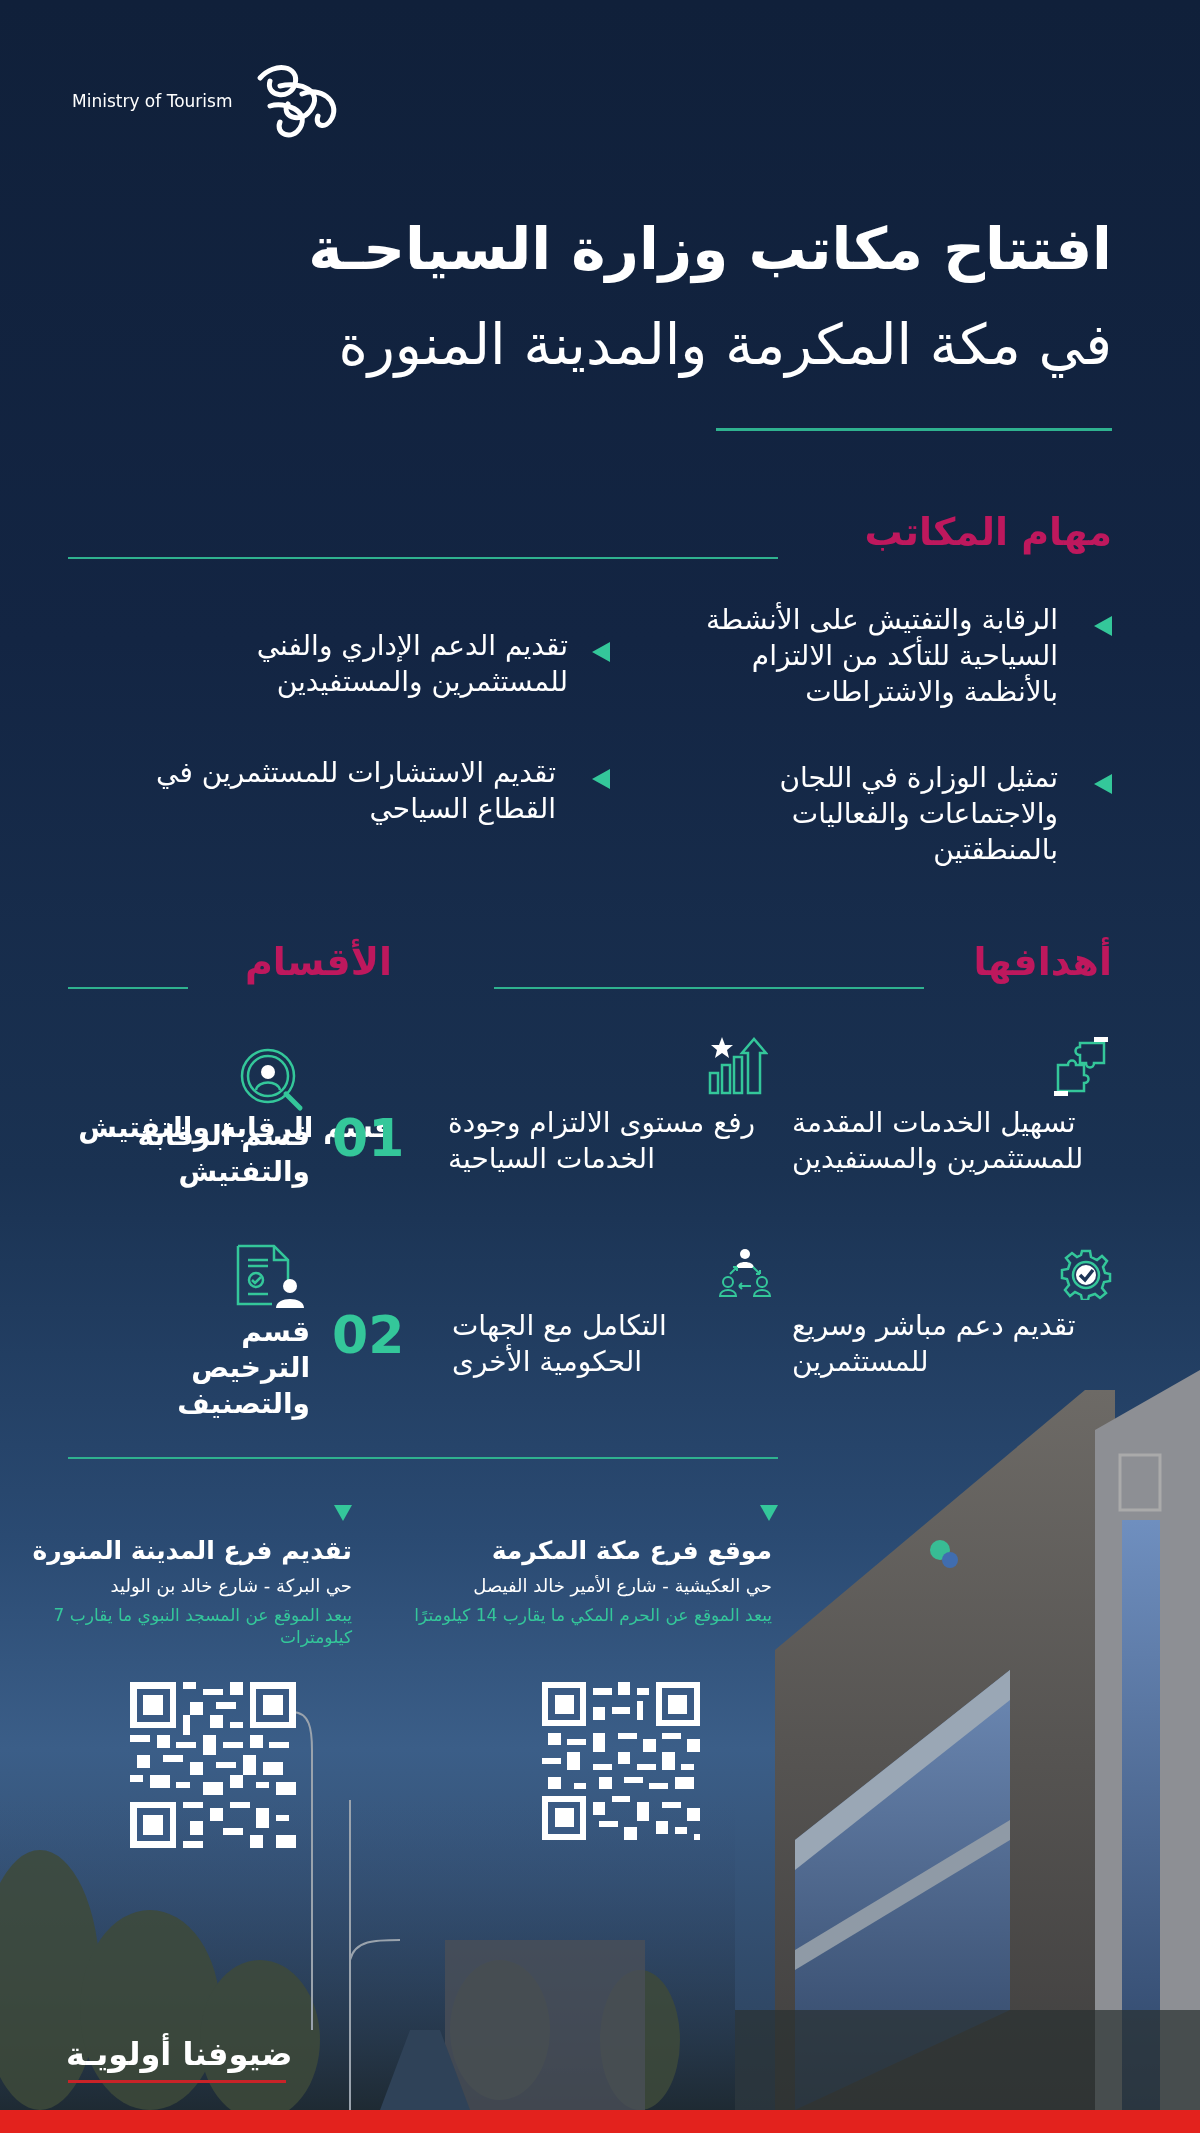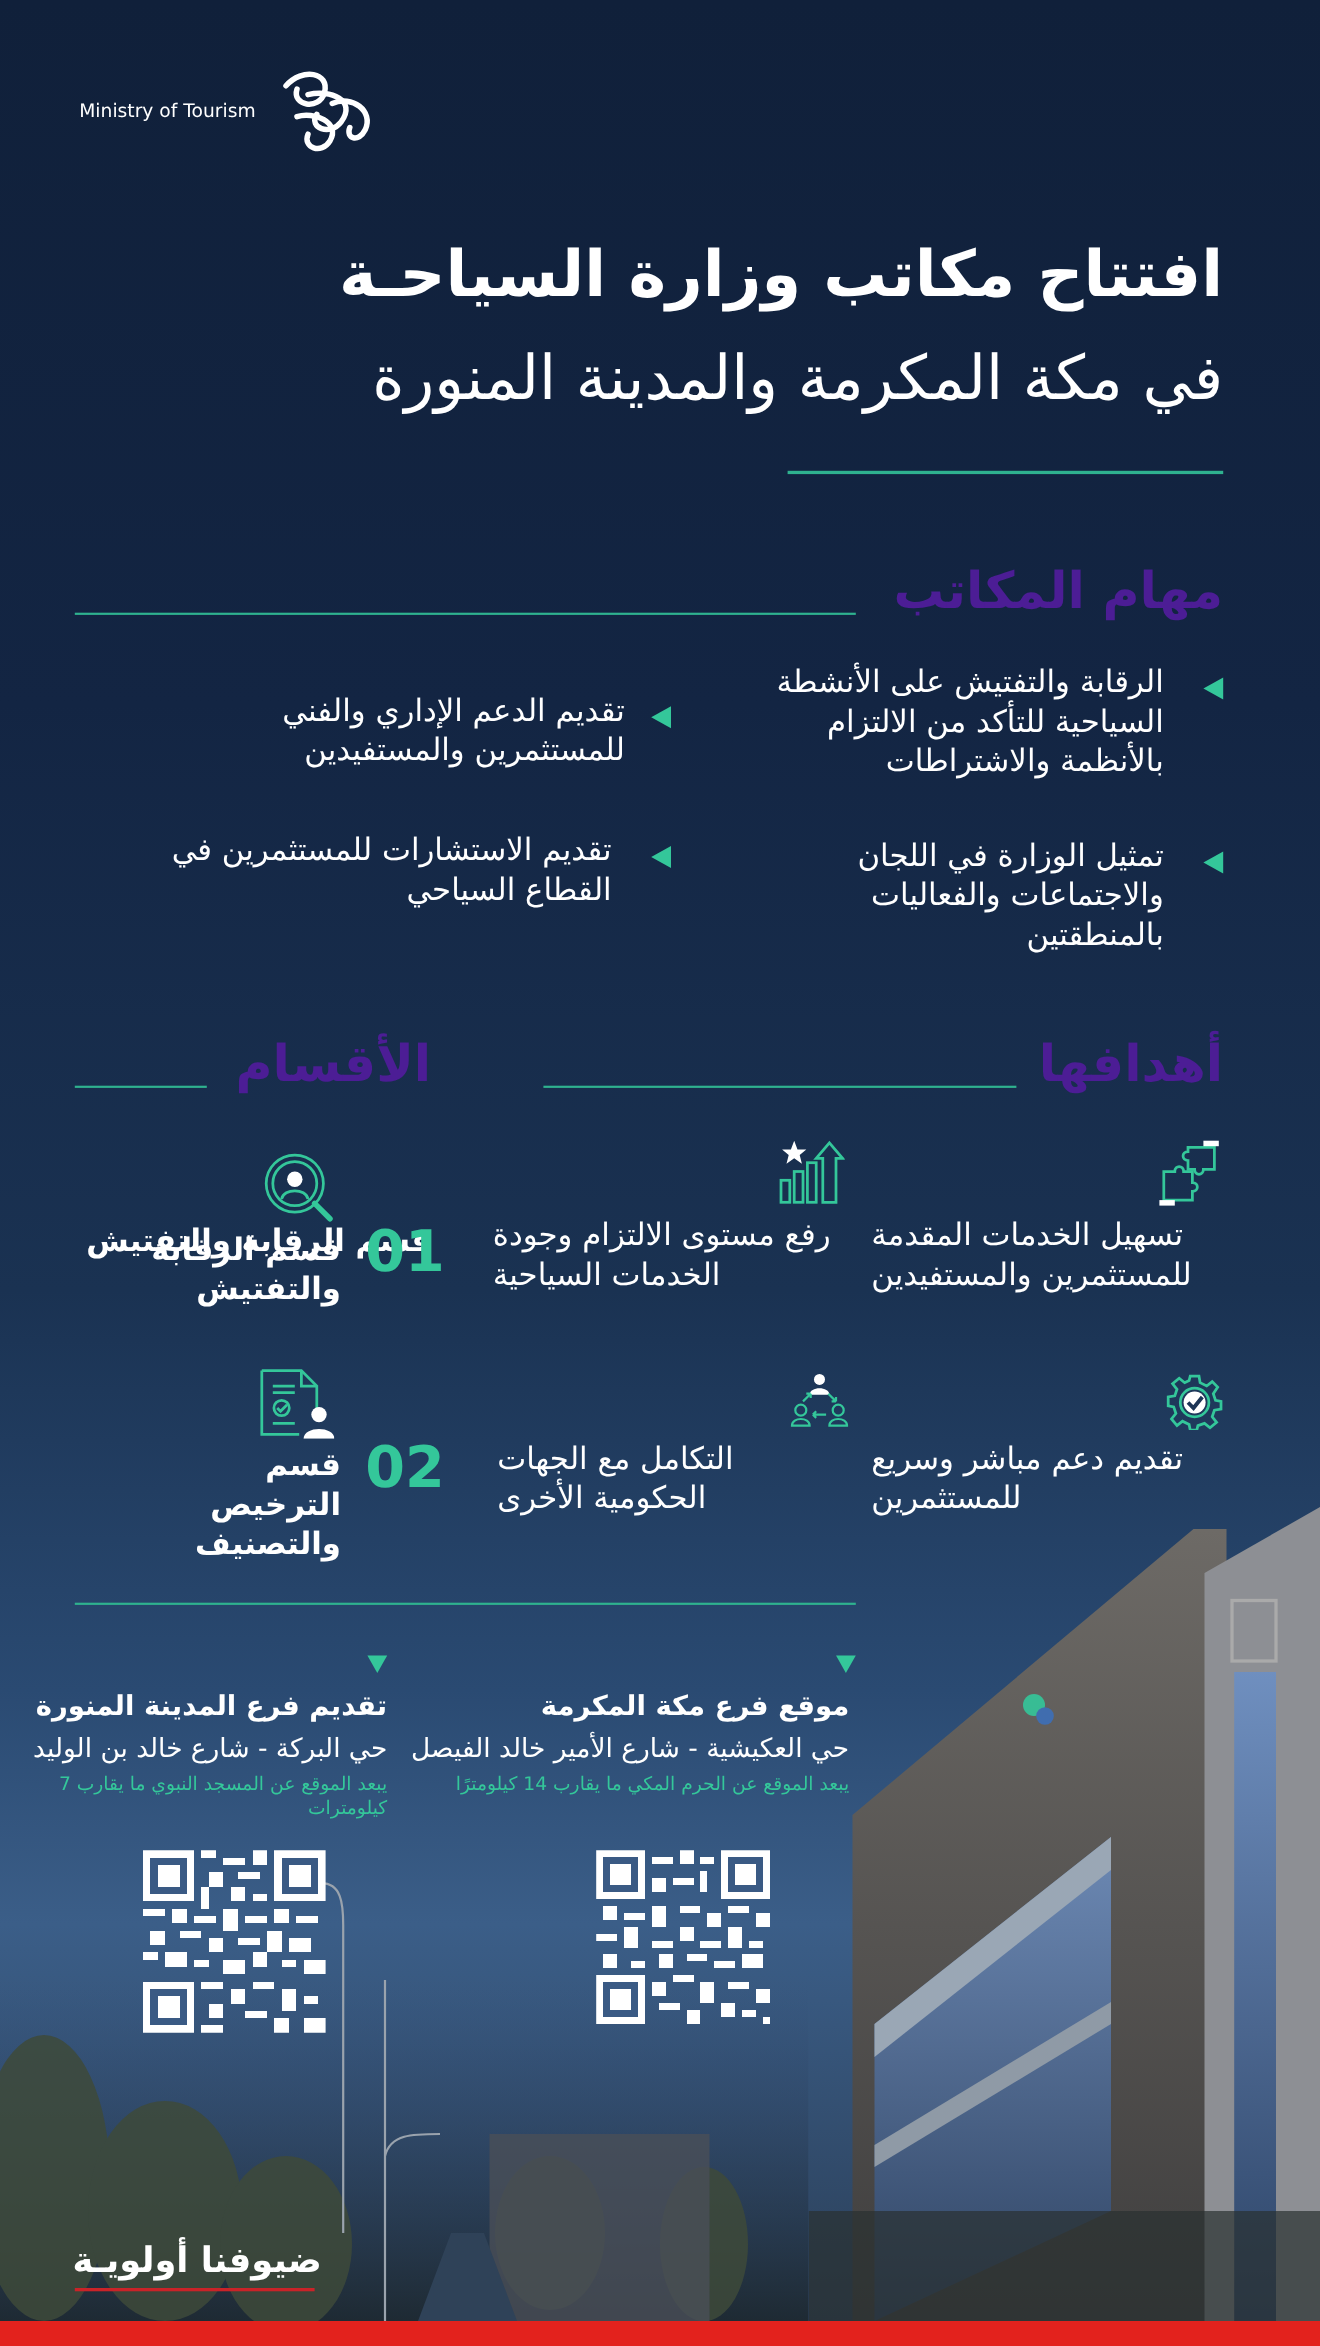--- a/index.html
+++ b/index.html
@@ -18,36 +18,36 @@
   .logo { left: 72px; top: 56px; width: 290px; height: 90px; direction: ltr; display: flex; align-items: center; }
   .logo-text { text-align: right; margin-right: 8px; }
   .logo-ar { font-size: 30px; font-weight: bold; line-height: 34px; direction: rtl; }
   .logo-en { font-size: 17px; line-height: 22px; }
   .logo-mark { width: 110px; height: 90px; }
 
   
   .title1 { right: 88px; top: 215px; font-size: 58px; font-weight: bold; white-space: nowrap; }
   .title2 { right: 88px; top: 312px; font-size: 56px; white-space: nowrap; }
 
-  .sec-heading { font-size: 46px; font-weight: bold; color: #4c1d95; white-space: nowrap; }
+  .sec-heading { font-size: 38px; font-weight: bold; color: #be185d; white-space: nowrap; }
 
   .bullet { display: flex; align-items: flex-start; gap: 36px; }
   .tri-left { width: 0; height: 0; border-top: 10px solid transparent; border-bottom: 10px solid transparent; border-right: 18px solid #34c79a; margin-top: 14px; flex-shrink: 0; }
   .bullet-text { font-size: 28px; line-height: 36px; }
 
   .goal { text-align: left; }
   .goal-icon { width: 60px; height: 60px; margin-left: 0; display: block; }
   .goal-text { font-size: 28px; line-height: 36px; margin-top: 8px; }
 
   .dept-num { font-size: 52px; font-weight: bold; color: #34c79a; }
   .dept-name { font-size: 28px; font-weight: bold; line-height: 36px; }
 
   .tri-down { width: 0; height: 0; border-left: 9px solid transparent; border-right: 9px solid transparent; border-top: 16px solid #34c79a; }
   .branch-title { font-size: 25px; font-weight: bold; white-space: nowrap; }
-  .branch-addr { font-size: 24px; white-space: nowrap; margin-top: 10px; }
+  .branch-addr { font-size: 18px; white-space: nowrap; margin-top: 10px; }
   .branch-dist { font-size: 17px; color: #34c79a; line-height: 22px; margin-top: 8px; }
 
   .building { left: 735px; top: 1370px; width: 465px; height: 740px; }
   .trees { left: 0; top: 1800px; width: 735px; height: 310px; }
 
   .slogan { left: 66px; top: 2035px; font-size: 32px; font-weight: bold; white-space: nowrap; }
   .slogan-line { left: 68px; top: 2080px; width: 218px; height: 3px; background: #c92328; }
   .redbar { left: 0; top: 2110px; width: 1200px; height: 23px; background: #e3221d; }
 </style>
 </head>

